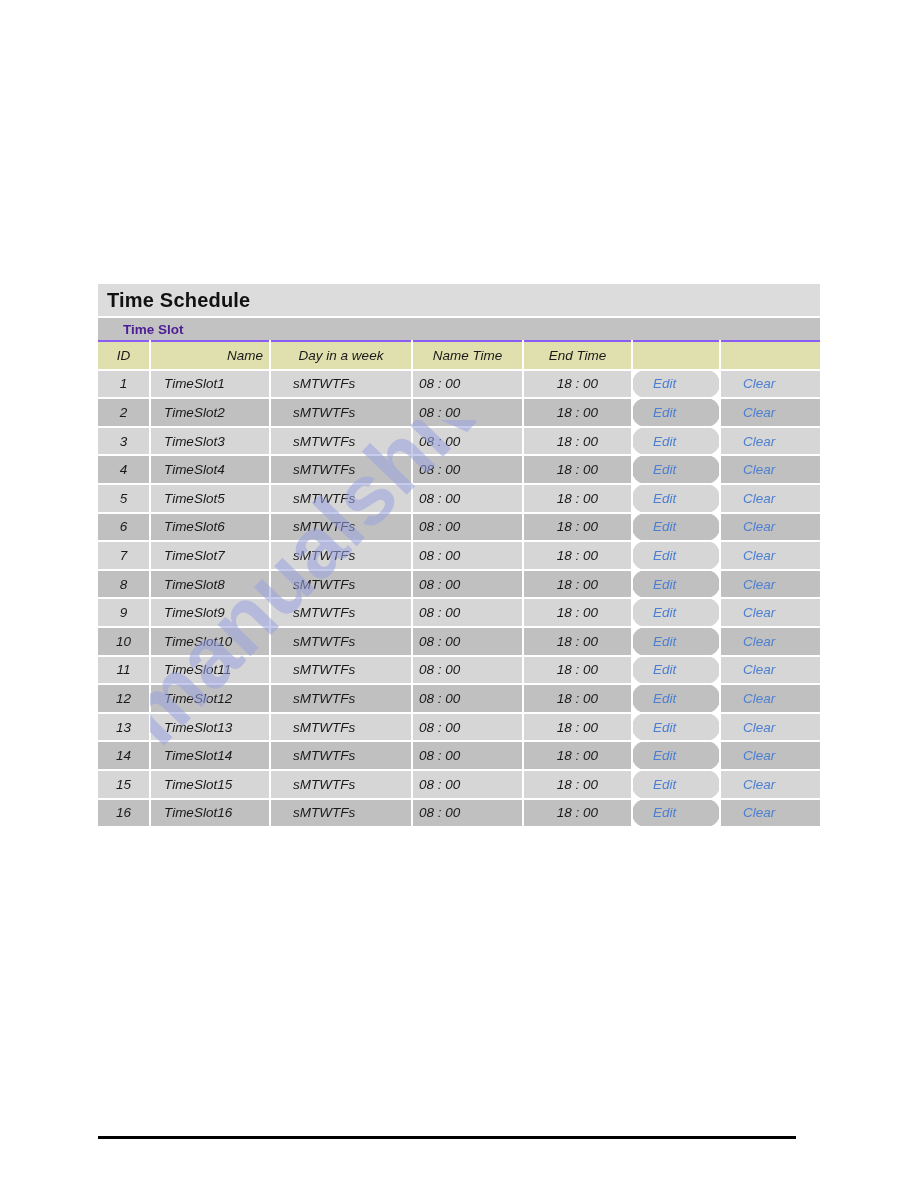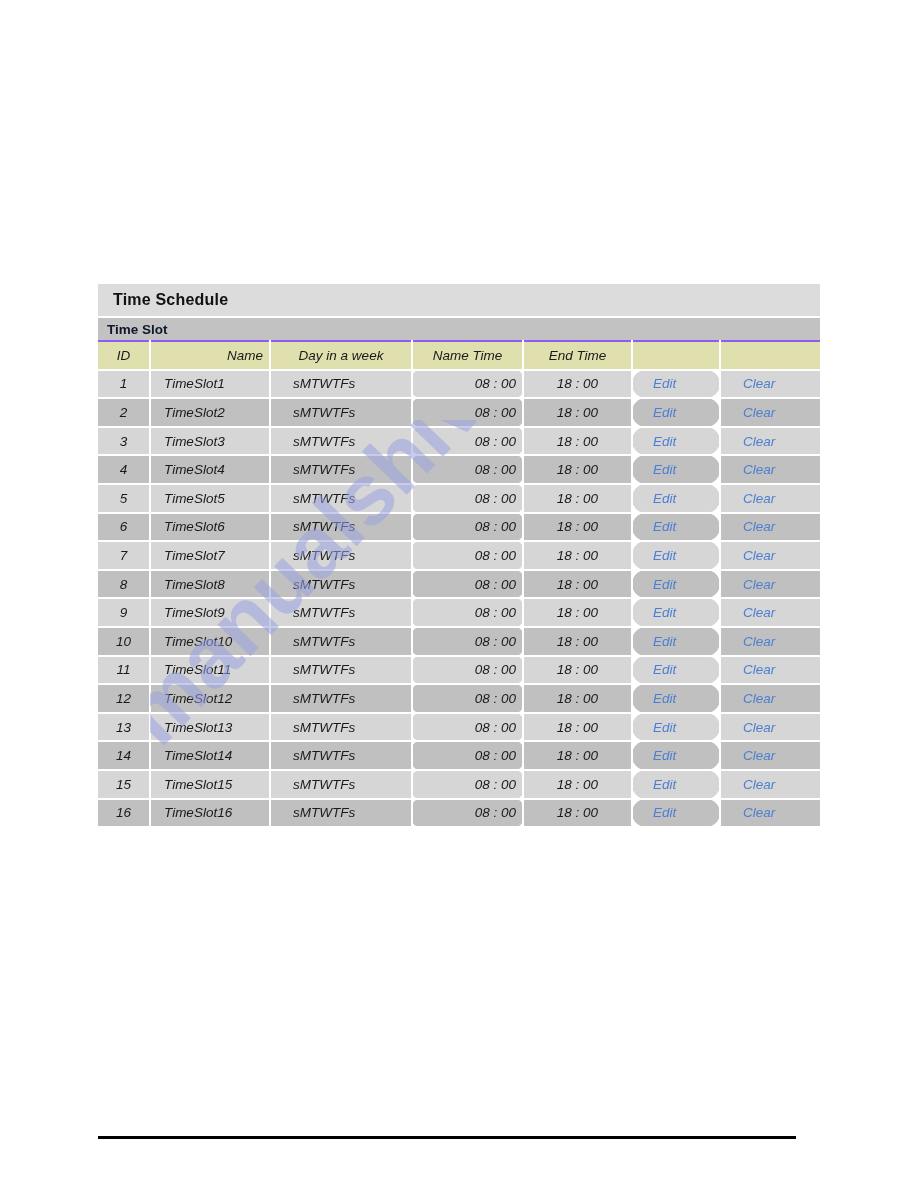--- a/index.html
+++ b/index.html
@@ -30,38 +30,38 @@
     left: 98px;
     top: 284px;
     width: 722px;
   }
 
   
   .title-bar {
     background: #dcdcdc;
     height: 32px;
     line-height: 32px;
-    padding-left: 15px;
+    padding-left: 9px;
     box-sizing: border-box;
-    font-size: 16px;
+    font-size: 20px;
     font-weight: bold;
     color: #111111;
     letter-spacing: 0.2px;
   }
 
   
   .section-bar {
     background: #c2c2c2;
     height: 24px;
     line-height: 24px;
-    padding-left: 9px;
+    padding-left: 25px;
     box-sizing: border-box;
     font-size: 13.5px;
     font-weight: bold;
-    color: #0f172a;
+    color: #4c1d95;
     border-top: 2px solid #ffffff;
   }
 
   
   table.slots {
     border-collapse: collapse;
     width: 722px;
     table-layout: fixed;
     border-top: 2px solid #8b5cf6;
     font-style: italic;
@@ -106,21 +106,21 @@
   .th-end   { text-align: center; margin-left: 29px; }
   .th-blank { text-align: center; }
 
   
   tbody tr.odd  td { background: #d6d6d6; }
   tbody tr.even td { background: #c0c0c0; }
 
   td.cell-id    { text-align: center; }
   td.cell-name  { text-align: left; padding-left: 13px !important; margin-left: 16px; }
   td.cell-day   { text-align: left; padding-left: 22px !important; }
-  td.cell-start { text-align: right; border-radius: 8px; }
+  td.cell-start { text-align: left; }
   td.cell-end   { text-align: center; }
   td.cell-edit  { text-align: left; padding-left: 20px !important; border-radius: 14px; }
   td.cell-clear { text-align: left; padding-left: 22px !important; }
 
   a.link {
     color: #4d7fd0;
     text-decoration: none;
     font-size: 13.5px;
     cursor: pointer;
   }

